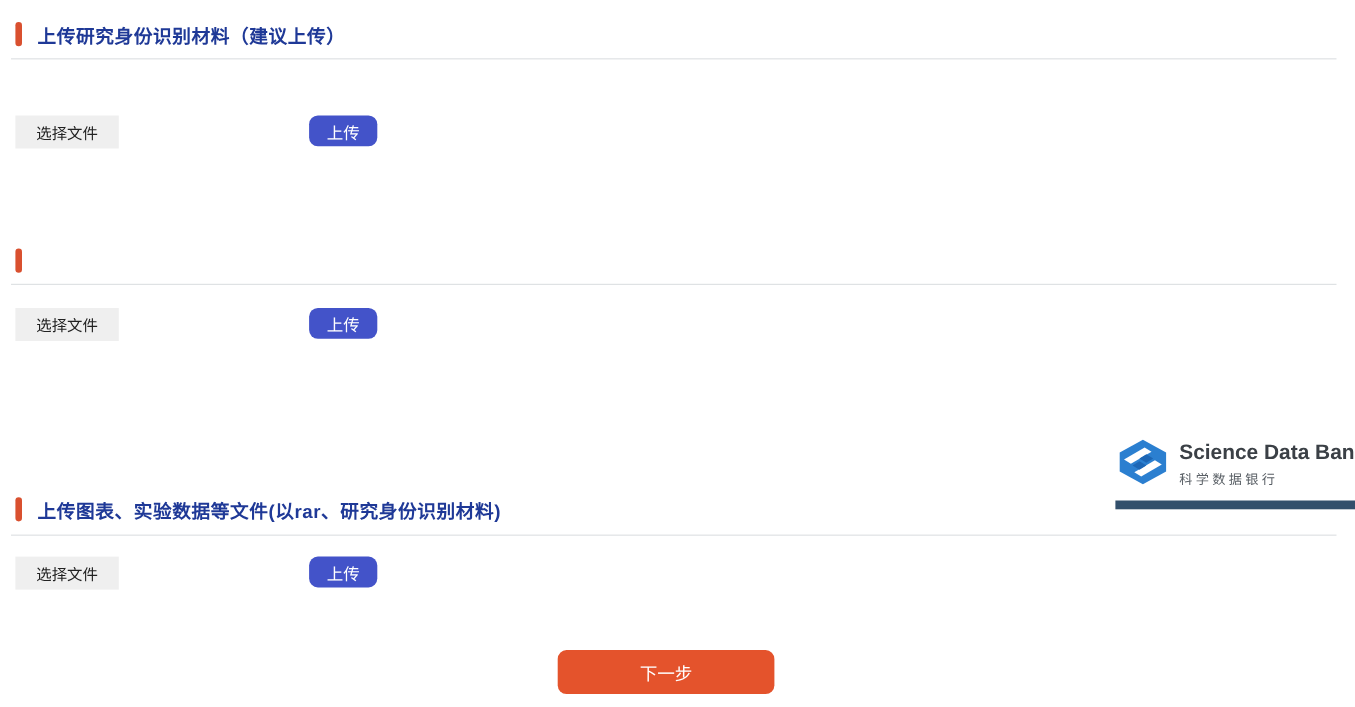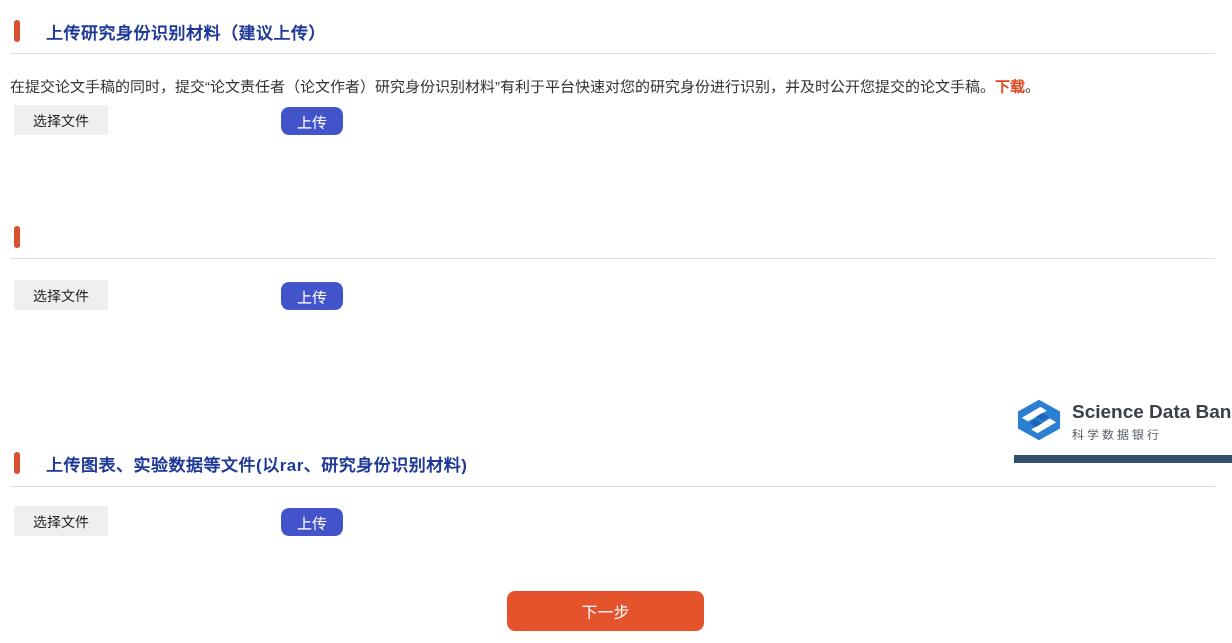--- a/index.html
+++ b/index.html
@@ -28,21 +28,20 @@
     height:643px;
     background:#ffffff;
     overflow:hidden;
   }
   .section{position:absolute;left:0;width:100%;}
   .sec-header{
     display:flex;
     align-items:center;
     padding-left:14px;
     height:24px;
-    gap:12px;
   }
   .sec-bar{
     width:6px;
     height:22px;
     border-radius:3px;
     background:var(--bar_red);
     flex:0 0 auto;
   }
   .sec-title{
     margin-left:14px;
@@ -70,21 +69,21 @@
   .download-link{
     color:var(--link_red);
     font-weight:bold;
     text-decoration:none;
     cursor:pointer;
   }
   .buttons-row{
     position:absolute;
     left:0;
     display:flex;
-    align-items:flex-end;
+    align-items:flex-start;
   }
   .file-btn{
     margin-left:14px;
     width:94px;
     height:30px;
     background:var(--file_btn_bg);
     border:none;
     font-family:inherit;
     font-size:14px;
     color:#222;
@@ -163,23 +162,20 @@
 <body>
 
 <div class="page">
 
   <div class="section" id="section-identity">
     <div class="sec-header">
       <span class="sec-bar"></span>
       <span class="sec-title">上传研究身份识别材料（建议上传）</span>
     </div>
     <div class="divider"></div>
-    <div class="description">
-      <span>在提交论文手稿的同时，提交“论文责任者（论文作者）研究身份识别材料”有利于平台快速对您的研究身份进行识别，并及时公开您提交的论文手稿。</span><a class="download-link">下载</a><span>。</span>
-    </div>
     <div class="buttons-row">
       <button class="file-btn">选择文件</button>
       <button class="upload-btn">上传</button>
     </div>
   </div>
 
   <div class="section" id="section-media">
     <div class="sec-header">
       <span class="sec-bar"></span>
     </div>

